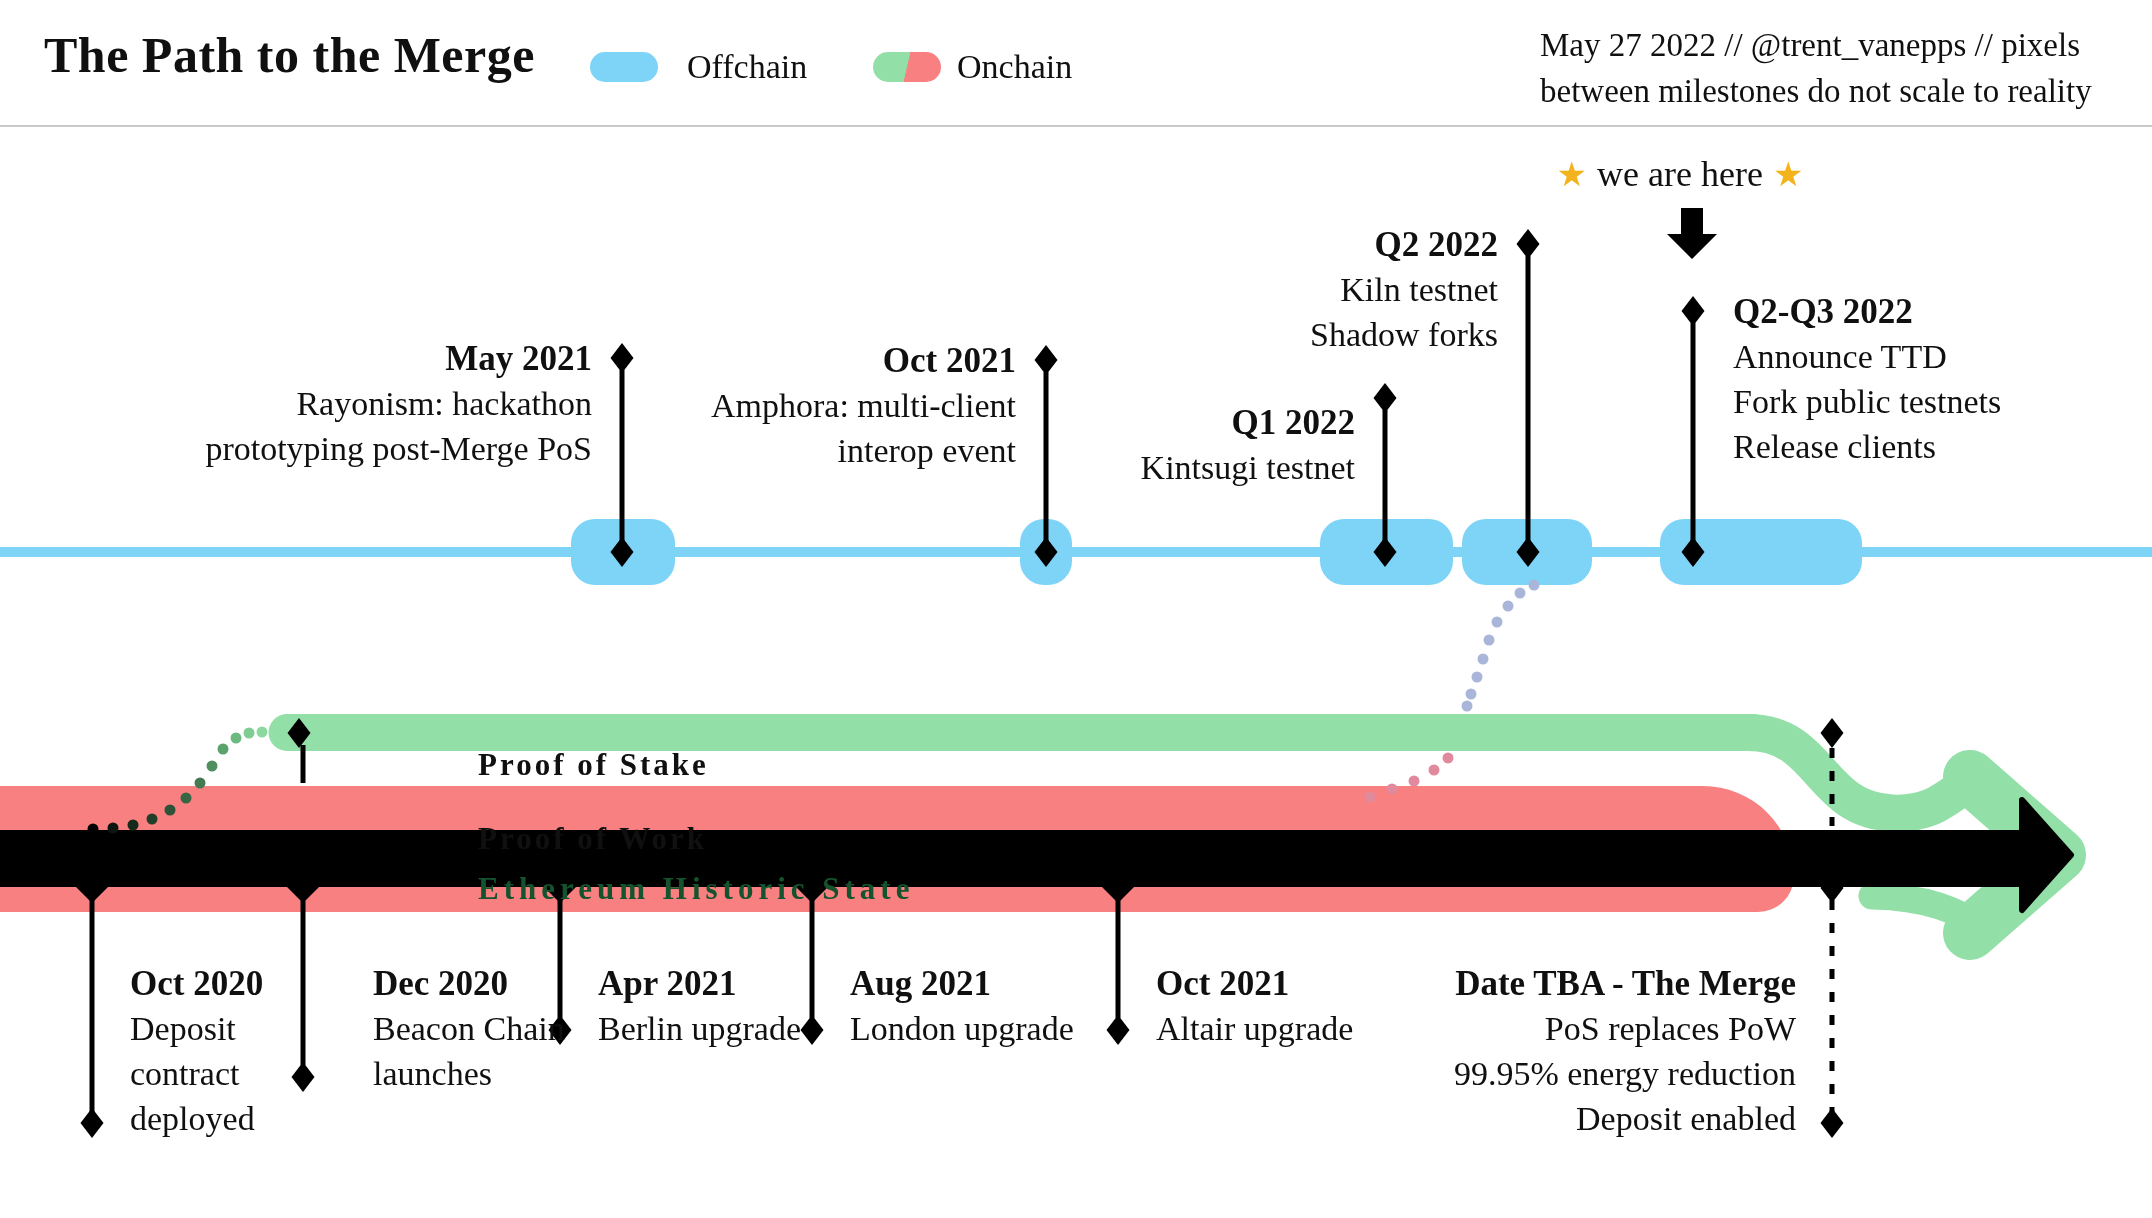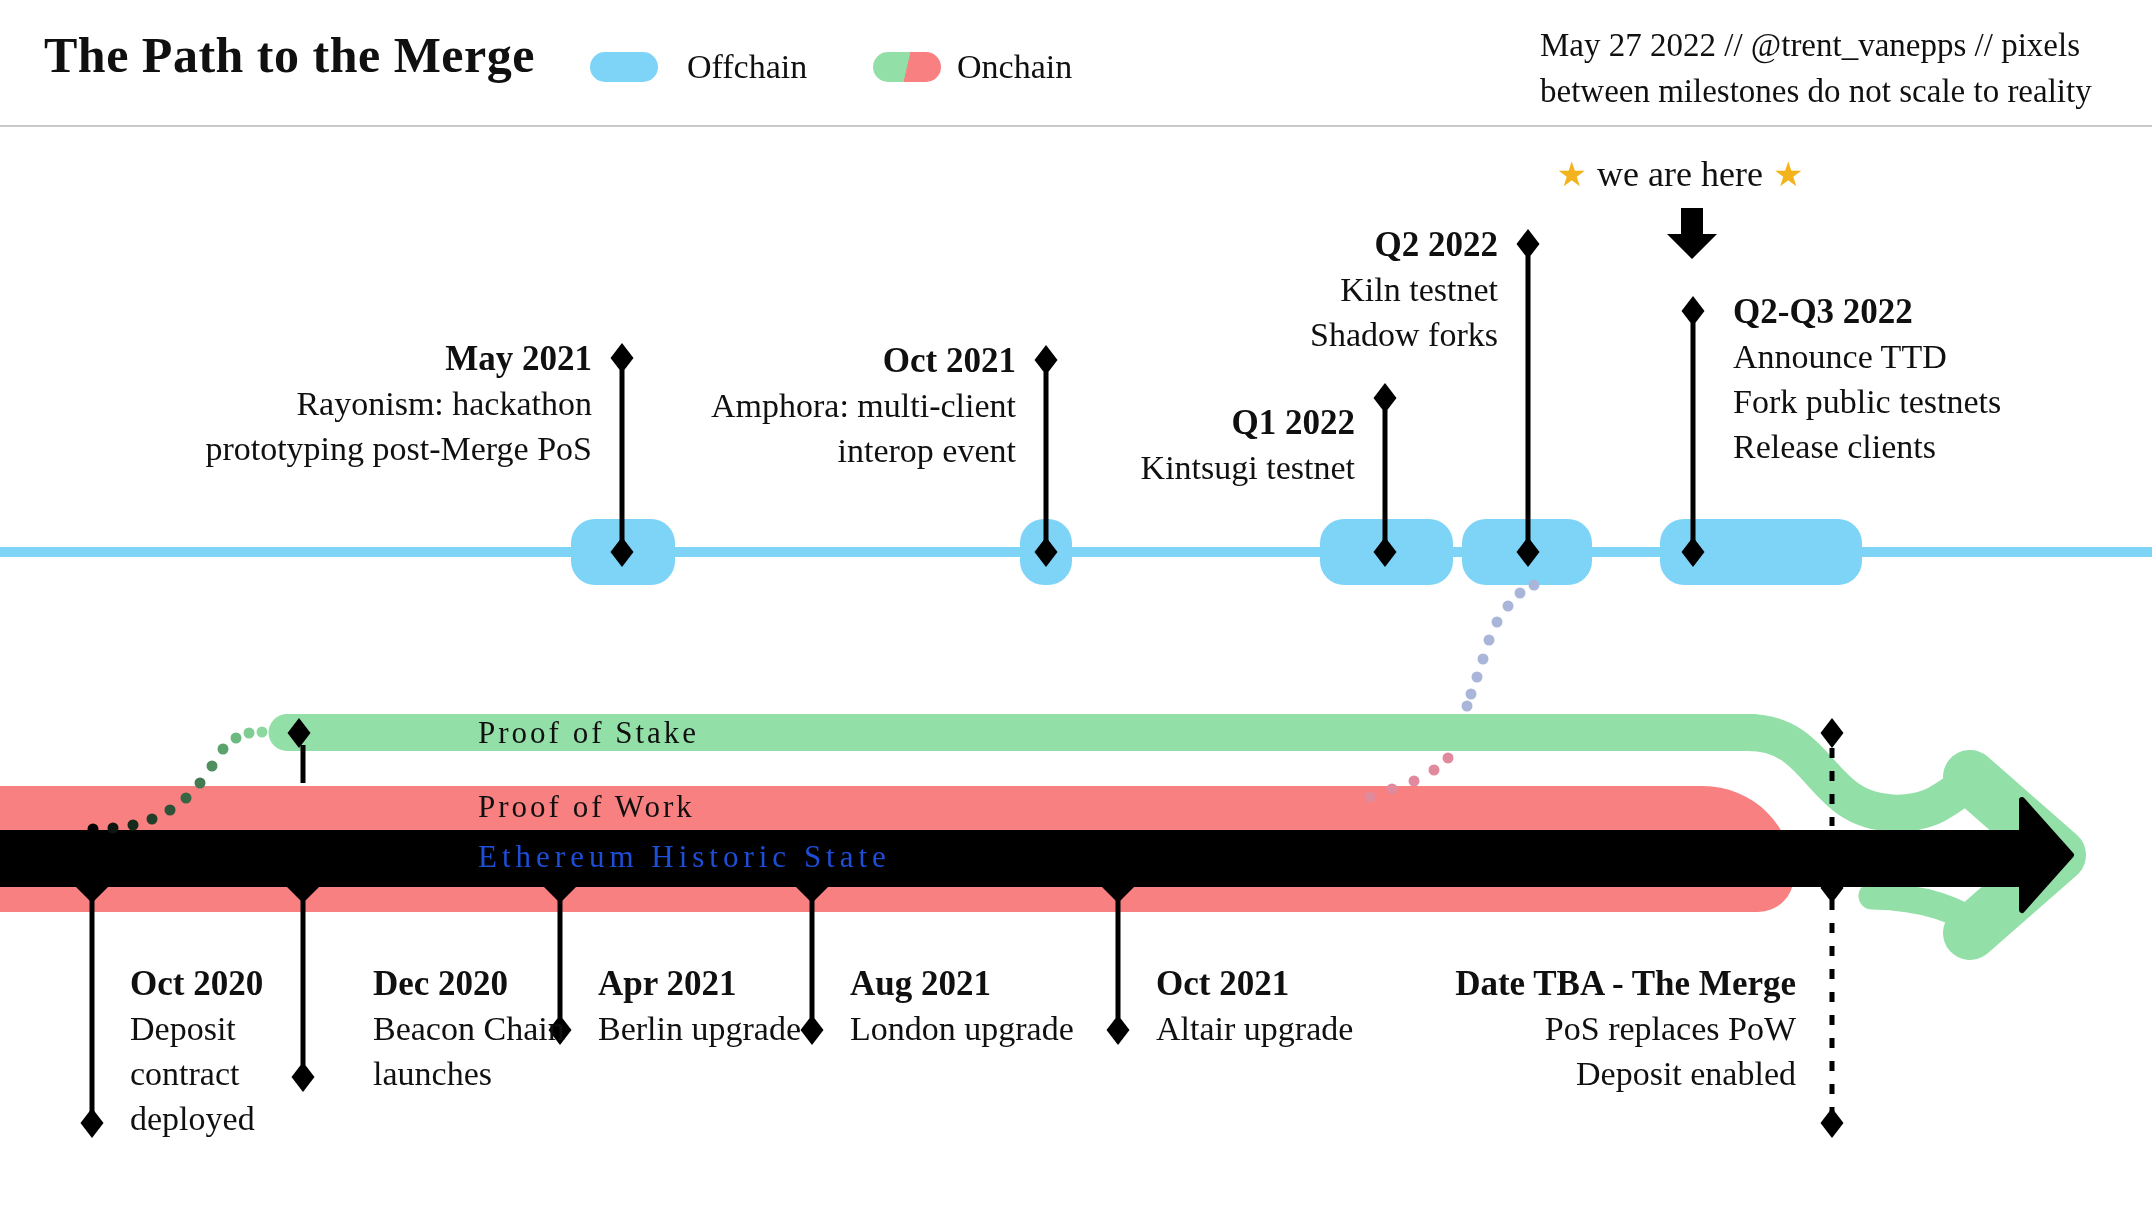--- a/index.html
+++ b/index.html
@@ -27,24 +27,24 @@
   .ms{position:absolute;font-size:34px;line-height:45px;white-space:nowrap;}
   .ms.ra{text-align:right;}
   .ms .ms-h{font-weight:bold;font-size:35px;}
 
   
   .here{left:1480px;top:153px;width:400px;text-align:center;font-size:36px;white-space:nowrap;}
   .here .star{color:var(--star);font-family:"DejaVu Sans",sans-serif;font-size:34px;}
   .here .txt{padding:0 10px;margin-top:40px;}
 
   
-  .bandlbl{left:478px;font-size:31px;font-weight:normal;letter-spacing:3px;line-height:34px;}
+  .bandlbl{left:478px;font-size:31px;font-weight:bold;letter-spacing:3px;line-height:34px;margin-top:32px;}
   .bandlbl.pos{top:716px;}
   .bandlbl.pow{top:790px;}
-  .bandlbl.state{top:840px;color:#1d4ed8;letter-spacing:5px;}
+  .bandlbl.state{top:840px;color:#14532d;letter-spacing:5px;}
   .f-blue{fill:var(--blue);} .f-red{fill:var(--red);}
   .s-green{stroke:var(--green);fill:none;}
   .blkline{stroke:#000;stroke-width:5;}
   .dash{stroke:#000;stroke-width:5;stroke-dasharray:10 13;}
 </style>
 </head>
 <body>
 
 <svg class="abs" style="left:0;top:0" width="2152" height="1218" viewBox="0 0 2152 1218">
   <defs>
@@ -224,14 +224,15 @@
   <div class="ms-h">Aug 2021</div>
   <div>London upgrade</div>
 </div>
 <div class="ms" style="left:1156px;top:961px;">
   <div class="ms-h">Oct 2021</div>
   <div>Altair upgrade</div>
 </div>
 <div class="ms ra" style="right:356px;top:961px;">
   <div class="ms-h">Date TBA - The Merge</div>
   <div>PoS replaces PoW</div>
+  <div>99.95% energy reduction</div>
   <div>Deposit enabled</div>
 </div>
 
 </body></html>

